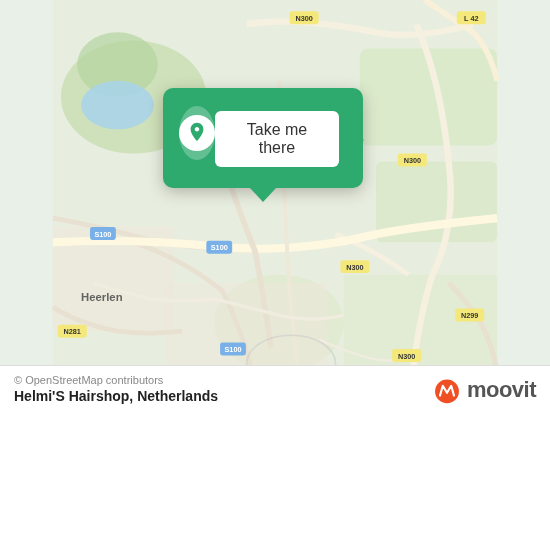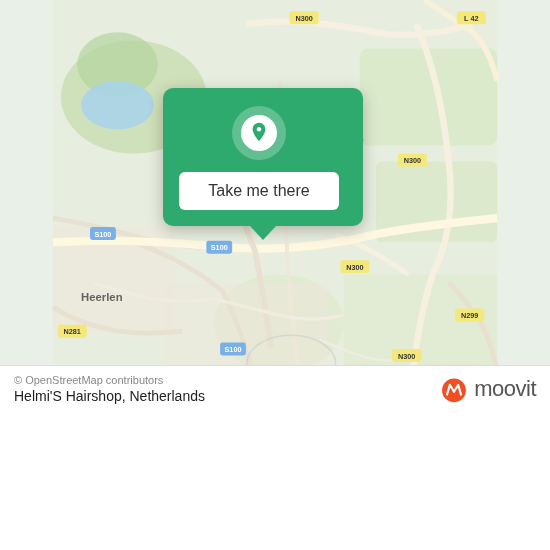--- a/index.html
+++ b/index.html
@@ -29,21 +29,21 @@
 
     
     #popup-card {
       position: absolute;
       top: 88px;
       left: 163px;
       width: 200px;
       background: #2eaa6e;
       border-radius: 10px;
       display: flex;
-      flex-direction: column;
+      flex-direction: row;
       align-items: center;
       padding: 18px 24px 16px 16px;
       box-shadow: 0 4px 16px rgba(0,0,0,0.25);
       z-index: 10;
     }
 
     #popup-card::after {
       content: '';
       position: absolute;
       bottom: -14px;
@@ -98,57 +98,57 @@
 
     
     #bottom-bar {
       position: absolute;
       bottom: 0;
       left: 0;
       width: 100%;
       background: white;
       border-top: 1px solid #ddd;
       display: flex;
-      align-items: center;
+      align-items: flex-end;
       justify-content: space-between;
       padding: 8px 14px;
       z-index: 20;
     }
 
     #bottom-left {
       display: flex;
       flex-direction: column;
     }
 
     #attribution {
       font-size: 11px;
       color: #888;
     }
 
     #location-name {
       font-size: 14px;
       color: #222;
-      font-weight: 400;
+      font-weight: 700;
       margin-top: 2px;
     }
 
     #moovit-logo {
       display: flex;
       align-items: center;
       gap: 6px;
     }
 
     #moovit-icon {
       width: 28px;
       height: 28px;
     }
 
     #moovit-text {
       font-size: 22px;
-      font-weight: 400;
+      font-weight: 700;
       color: #555;
       letter-spacing: -0.5px;
     }
 
   </style>
 </head>
 <body>
 
 <div id="map-container">
 

